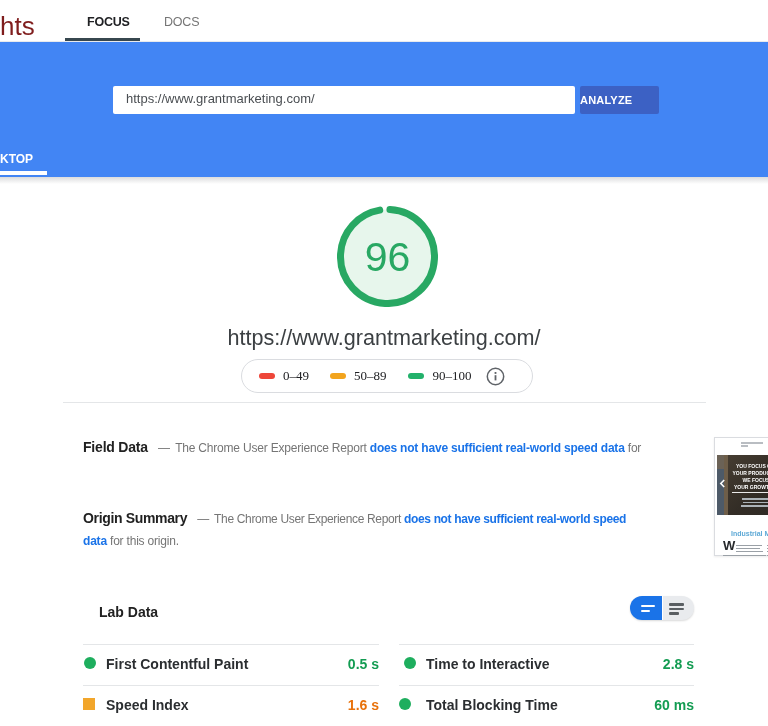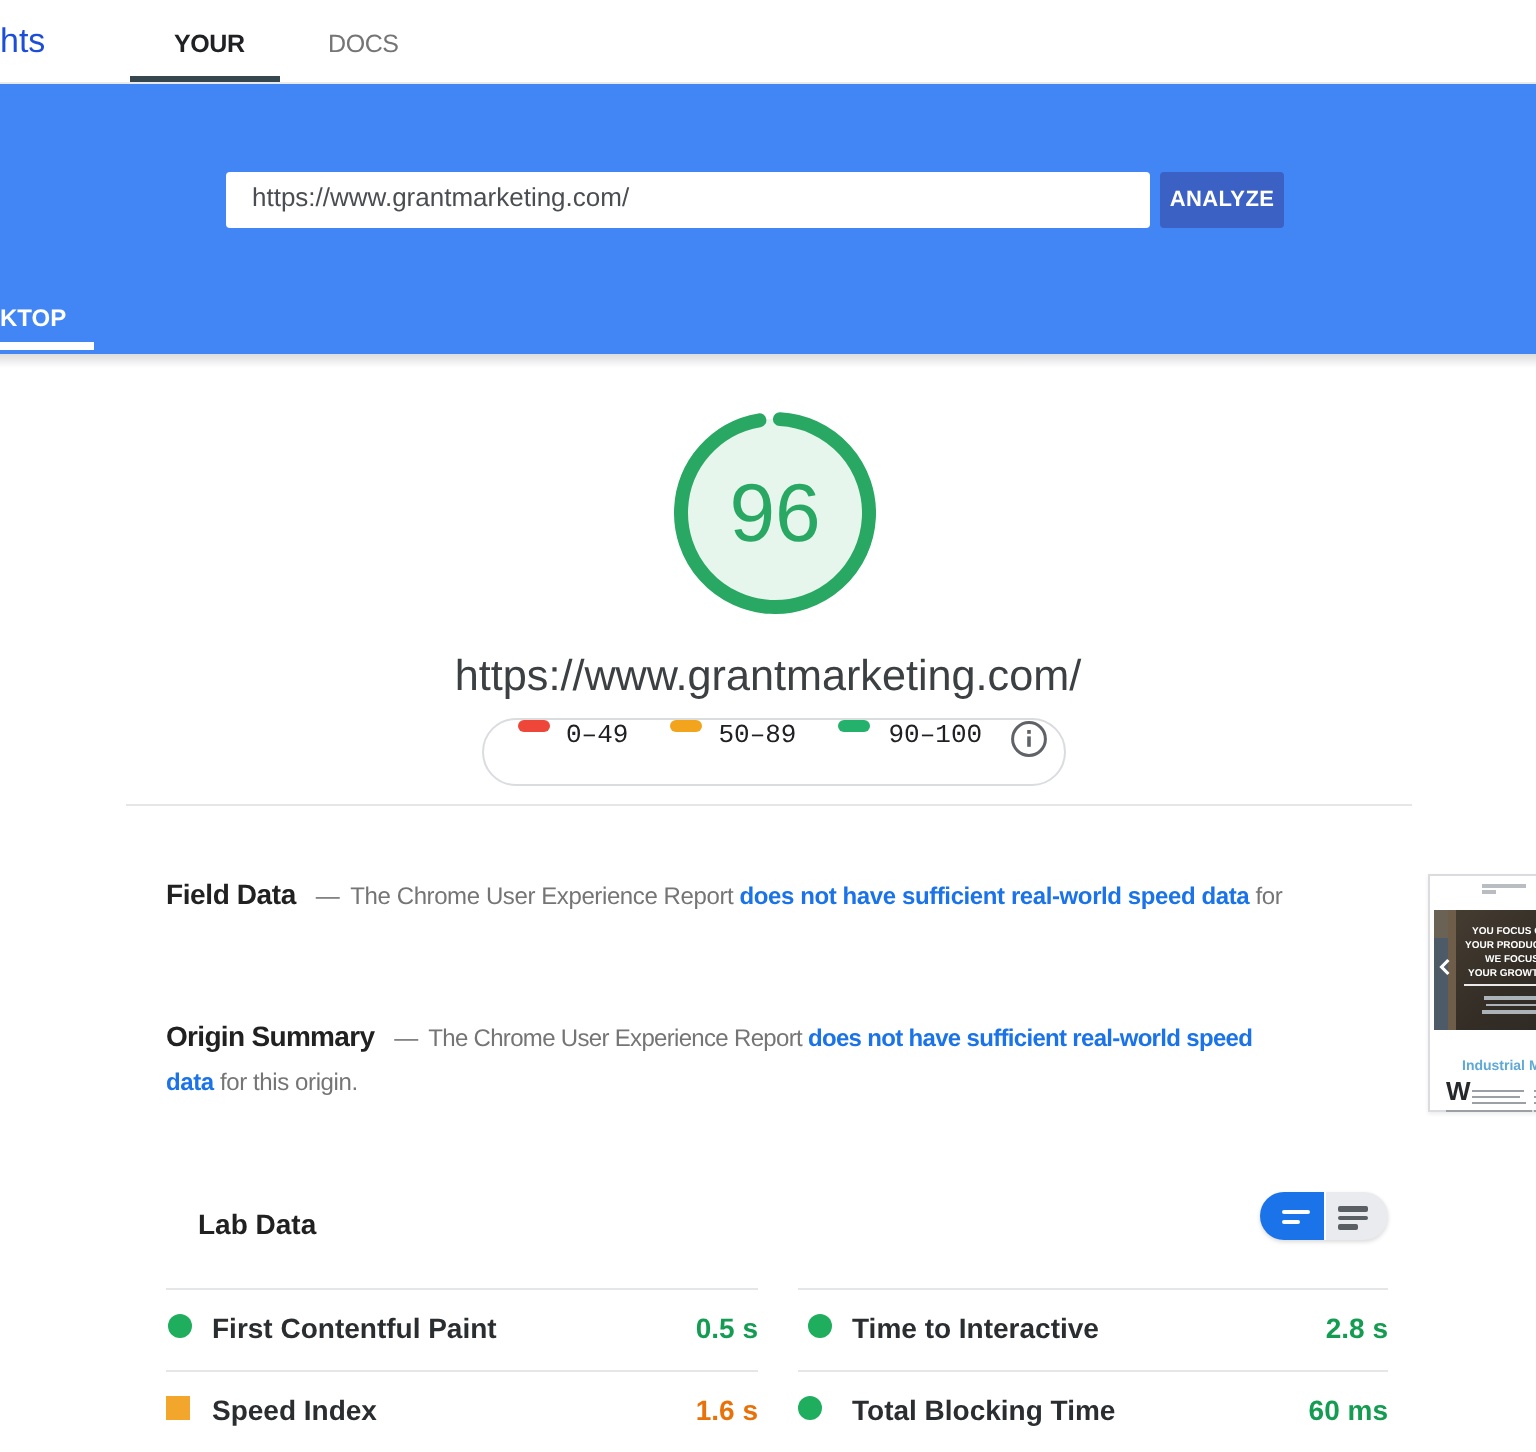--- a/index.html
+++ b/index.html
@@ -2,52 +2,52 @@
 <html><head>
 <meta charset="utf-8">
 <style>
   html,body{margin:0;padding:0;}
   body{width:768px;height:726px;position:relative;overflow:hidden;background:#fff;
        font-family:"Liberation Sans",sans-serif;}
 
   
   #hdr{position:absolute;left:0;top:0;width:768px;height:42px;background:#fff;
        border-bottom:1px solid #e8eaed;box-sizing:border-box;}
-  #logo{position:absolute;left:0;top:11px;font-size:17px;color:#1d4ed8;}
+  #logo{position:absolute;left:0;top:11px;font-size:26px;color:#7f1d1d;}
   #tab-home{position:absolute;left:87px;top:15px;font-size:12.5px;letter-spacing:-.2px;
             color:#202124;font-weight:bold;}
   #tab-docs{position:absolute;left:164px;top:15px;font-size:12.5px;letter-spacing:-.2px;
             color:#757575;}
   #home-bar{position:absolute;left:65px;top:38px;width:75px;height:3px;background:#37474f;}
 
   
   #banner{position:absolute;left:0;top:42px;width:768px;height:135px;background:#4285f4;}
   #urlbox{position:absolute;left:113px;top:44px;width:462px;height:28px;background:#fff;
           border-radius:2px;box-sizing:border-box;}
   #urlbox span{position:absolute;left:13px;top:5px;font-size:13px;color:#4a4e52;}
-  #analyze{position:absolute;left:580px;top:44px;width:62px;height:28px;background:#3c61c4;
+  #analyze{position:absolute;left:580px;top:44px;width:79px;height:28px;background:#3c61c4;
            border-radius:2px;color:#fff;font-size:11px;font-weight:bold;letter-spacing:.2px;
-           text-align:center;line-height:28px;}
+           line-height:28px;}
   #ktop{position:absolute;left:0;top:110px;color:#fff;font-size:12px;font-weight:bold;
         letter-spacing:0px;}
   #ktop-bar{position:absolute;left:0;top:129px;width:47px;height:3.5px;background:#fff;}
   #banner-shadow{position:absolute;left:0;top:177px;width:768px;height:7px;
      background:linear-gradient(to bottom, rgba(60,64,67,.18), rgba(60,64,67,0));}
 
   
   #gauge{position:absolute;left:337px;top:206px;}
 
   
   #urlhead{position:absolute;left:0;top:326px;width:768px;text-align:center;
            font-size:21.6px;line-height:24px;color:#3c4043;}
 
   
   #legend{position:absolute;left:241px;top:359px;width:292px;height:34px;box-sizing:border-box;
-          border:1px solid #dadce0;border-radius:17px;display:flex;align-items:flex-start;
-          font-family:Liberation Mono, monospace;font-size:13px;color:#202124;}
+          border:1px solid #dadce0;border-radius:17px;display:flex;align-items:center;
+          font-family:Liberation Serif, serif;font-size:13px;color:#202124;}
   .dash{display:inline-block;width:16px;height:6px;border-radius:3px;}
 
   
   #div1{position:absolute;left:63px;top:402px;width:643px;height:1px;background:#e4e6e8;}
 
   
   .fd{position:absolute;left:83px;width:600px;font-size:12px;line-height:22px;color:#757575;letter-spacing:-.2px;}
   .fd b{color:#212121;font-size:14px;}
   .fd .lnk{color:#1a73e8;font-weight:bold;}
   .fd .dash2{display:inline-block;margin:0 2.5px 0 10px;}
@@ -72,21 +72,21 @@
   .dotg{display:inline-block;width:12px;height:12px;border-radius:50%;background:#1eae5e;
         vertical-align:0px;}
   .sqo{display:inline-block;width:12px;height:12px;background:#f2a62b;vertical-align:0px;}
   .g{color:#139c52;} .o{color:#e8710a;}
 </style>
 </head>
 <body>
 
   <div id="hdr"></div>
   <div id="logo">hts</div>
-  <div id="tab-home">YOUR</div>
+  <div id="tab-home">FOCUS</div>
   <div id="tab-docs">DOCS</div>
   <div id="home-bar"></div>
 
   <div id="banner">
     <div id="urlbox">
       <span>https://www.grantmarketing.com/</span>
     </div>
     <div id="analyze">ANALYZE</div>
     <div id="ktop">KTOP</div>
     <div id="ktop-bar"></div>

